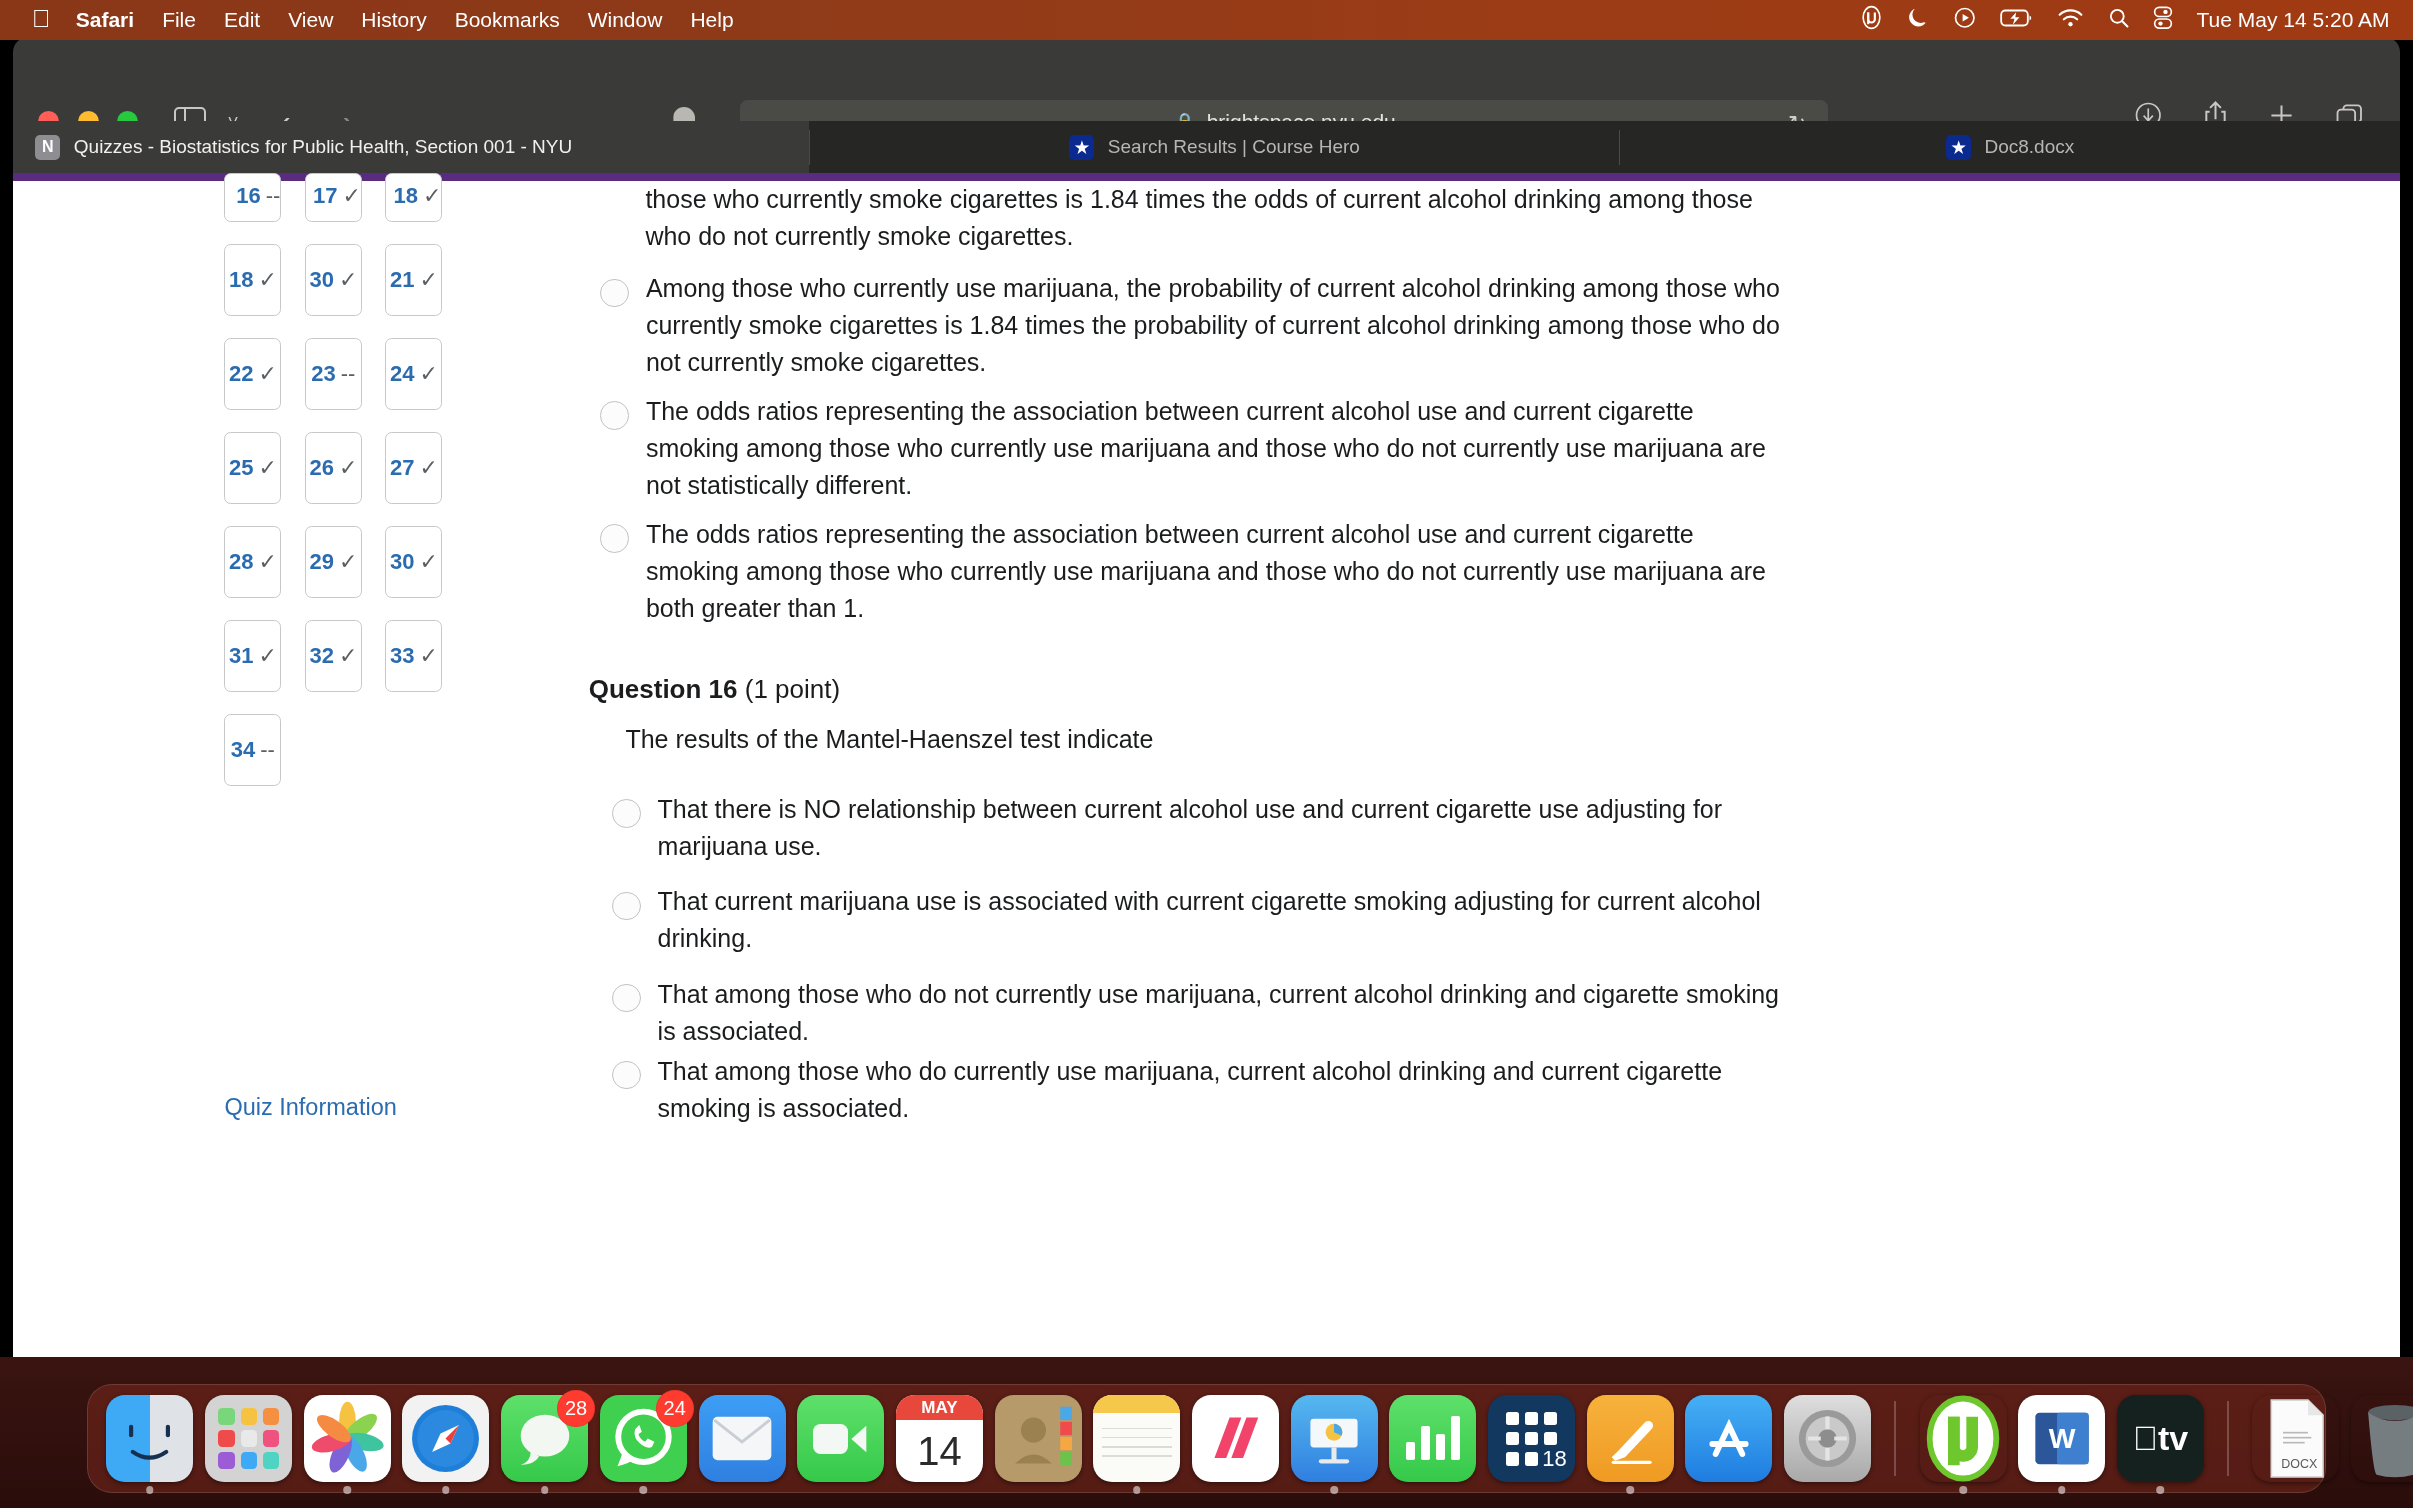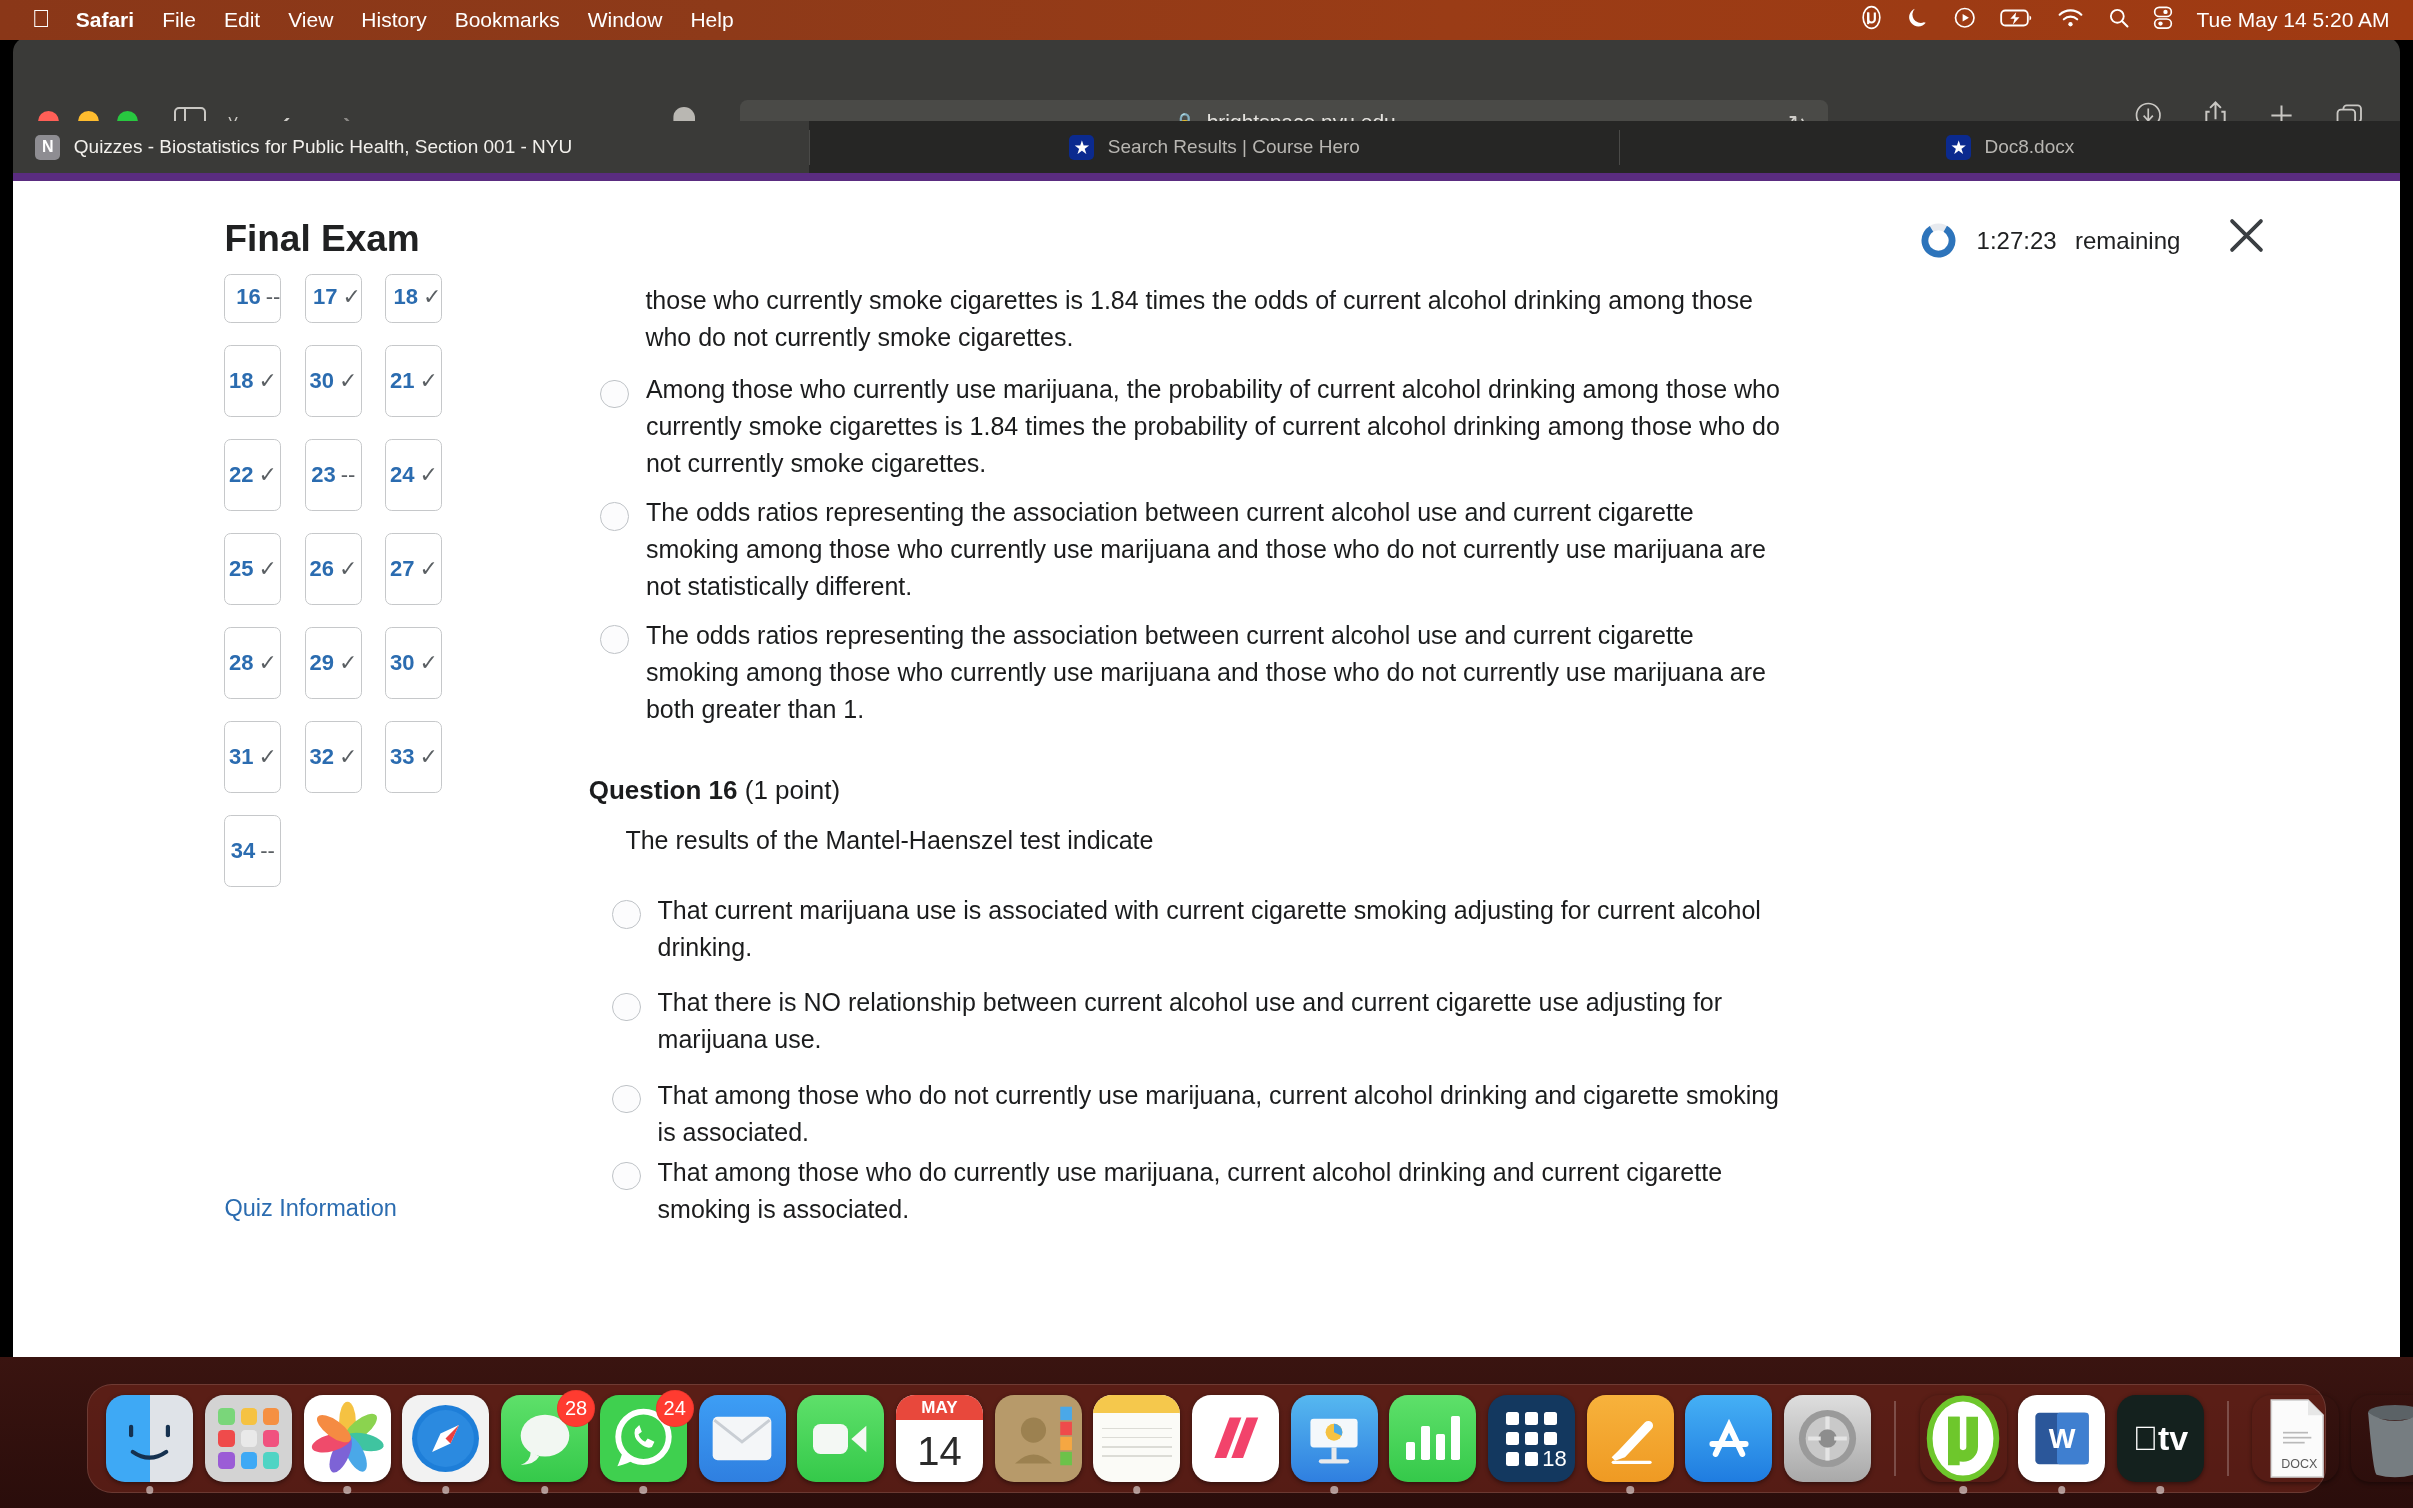--- a/index.html
+++ b/index.html
@@ -242,38 +242,20 @@
     <div class="tabsep"></div>
     <div class="tab" style="flex:1;justify-content:center;padding-left:0">
       <span class="fav fav-ch">★</span>
       <span class="label">Doc8.docx</span>
     </div>
   </div>
 
   <div class="page">
     <div class="purplebar"></div>
 
-    <div class="quizhead">
-      <div class="quiztitle">Final Exam</div>
-      <div class="timerwrap">
-        <span class="ring">
-          <svg width="39" height="39" viewBox="0 0 46 46">
-            <circle cx="23" cy="23" r="16" fill="none" stroke="#e7eaef" stroke-width="8"></circle>
-            <circle cx="23" cy="23" r="16" fill="none" stroke="#2d74bb" stroke-width="8" stroke-dasharray="83 101" stroke-linecap="butt" transform="rotate(-60 23 23)"></circle>
-          </svg>
-        </span>
-        <span class="timertext">1:27:23</span>
-        <span class="timertext">remaining</span>
-      </div>
-      <span class="closeX">
-        <svg width="39" height="39" viewBox="0 0 46 46">
-            <path d="M6 6 L40 40 M40 6 L6 40" stroke="#3b3f43" stroke-width="4.5" stroke-linecap="round"></path>
-          </svg>
-      </span>
-    </div>
 
     <div class="content">
 
       <div class="navgrid">
 
         <div class="qrow">
           <div class="qcard clip">
             <span class="num">16</span>
             <span class="mark">--</span>
           </div>
@@ -391,25 +373,25 @@
 
         <div class="qhead" style="margin-left:-11.7px">
           <b>Question 16</b>
           <span>(1 point)</span>
         </div>
         <div class="qtext">The results of the Mantel-Haenszel test indicate</div>
 
         <div class="optlist">
           <div class="opt" style="margin-bottom:18.4px">
             <span class="radio"></span>
-            <span class="opttext">That current marijuana use is associated with current cigarette smoking adjusting for current alcohol drinking.</span>
+            <span class="opttext">That there is NO relationship between current alcohol use and current cigarette use adjusting for marijuana use.</span>
           </div>
           <div class="opt" style="margin-bottom:18.4px">
             <span class="radio"></span>
-            <span class="opttext">That there is NO relationship between current alcohol use and current cigarette use adjusting for marijuana use.</span>
+            <span class="opttext">That current marijuana use is associated with current cigarette smoking adjusting for current alcohol drinking.</span>
           </div>
           <div class="opt" style="margin-bottom:3px">
             <span class="radio"></span>
             <span class="opttext">That among those who do not currently use marijuana, current alcohol drinking and cigarette smoking is associated.</span>
           </div>
           <div class="opt">
             <span class="radio"></span>
             <span class="opttext">That among those who do currently use marijuana, current alcohol drinking and current cigarette smoking is associated.</span>
           </div>
         </div>

